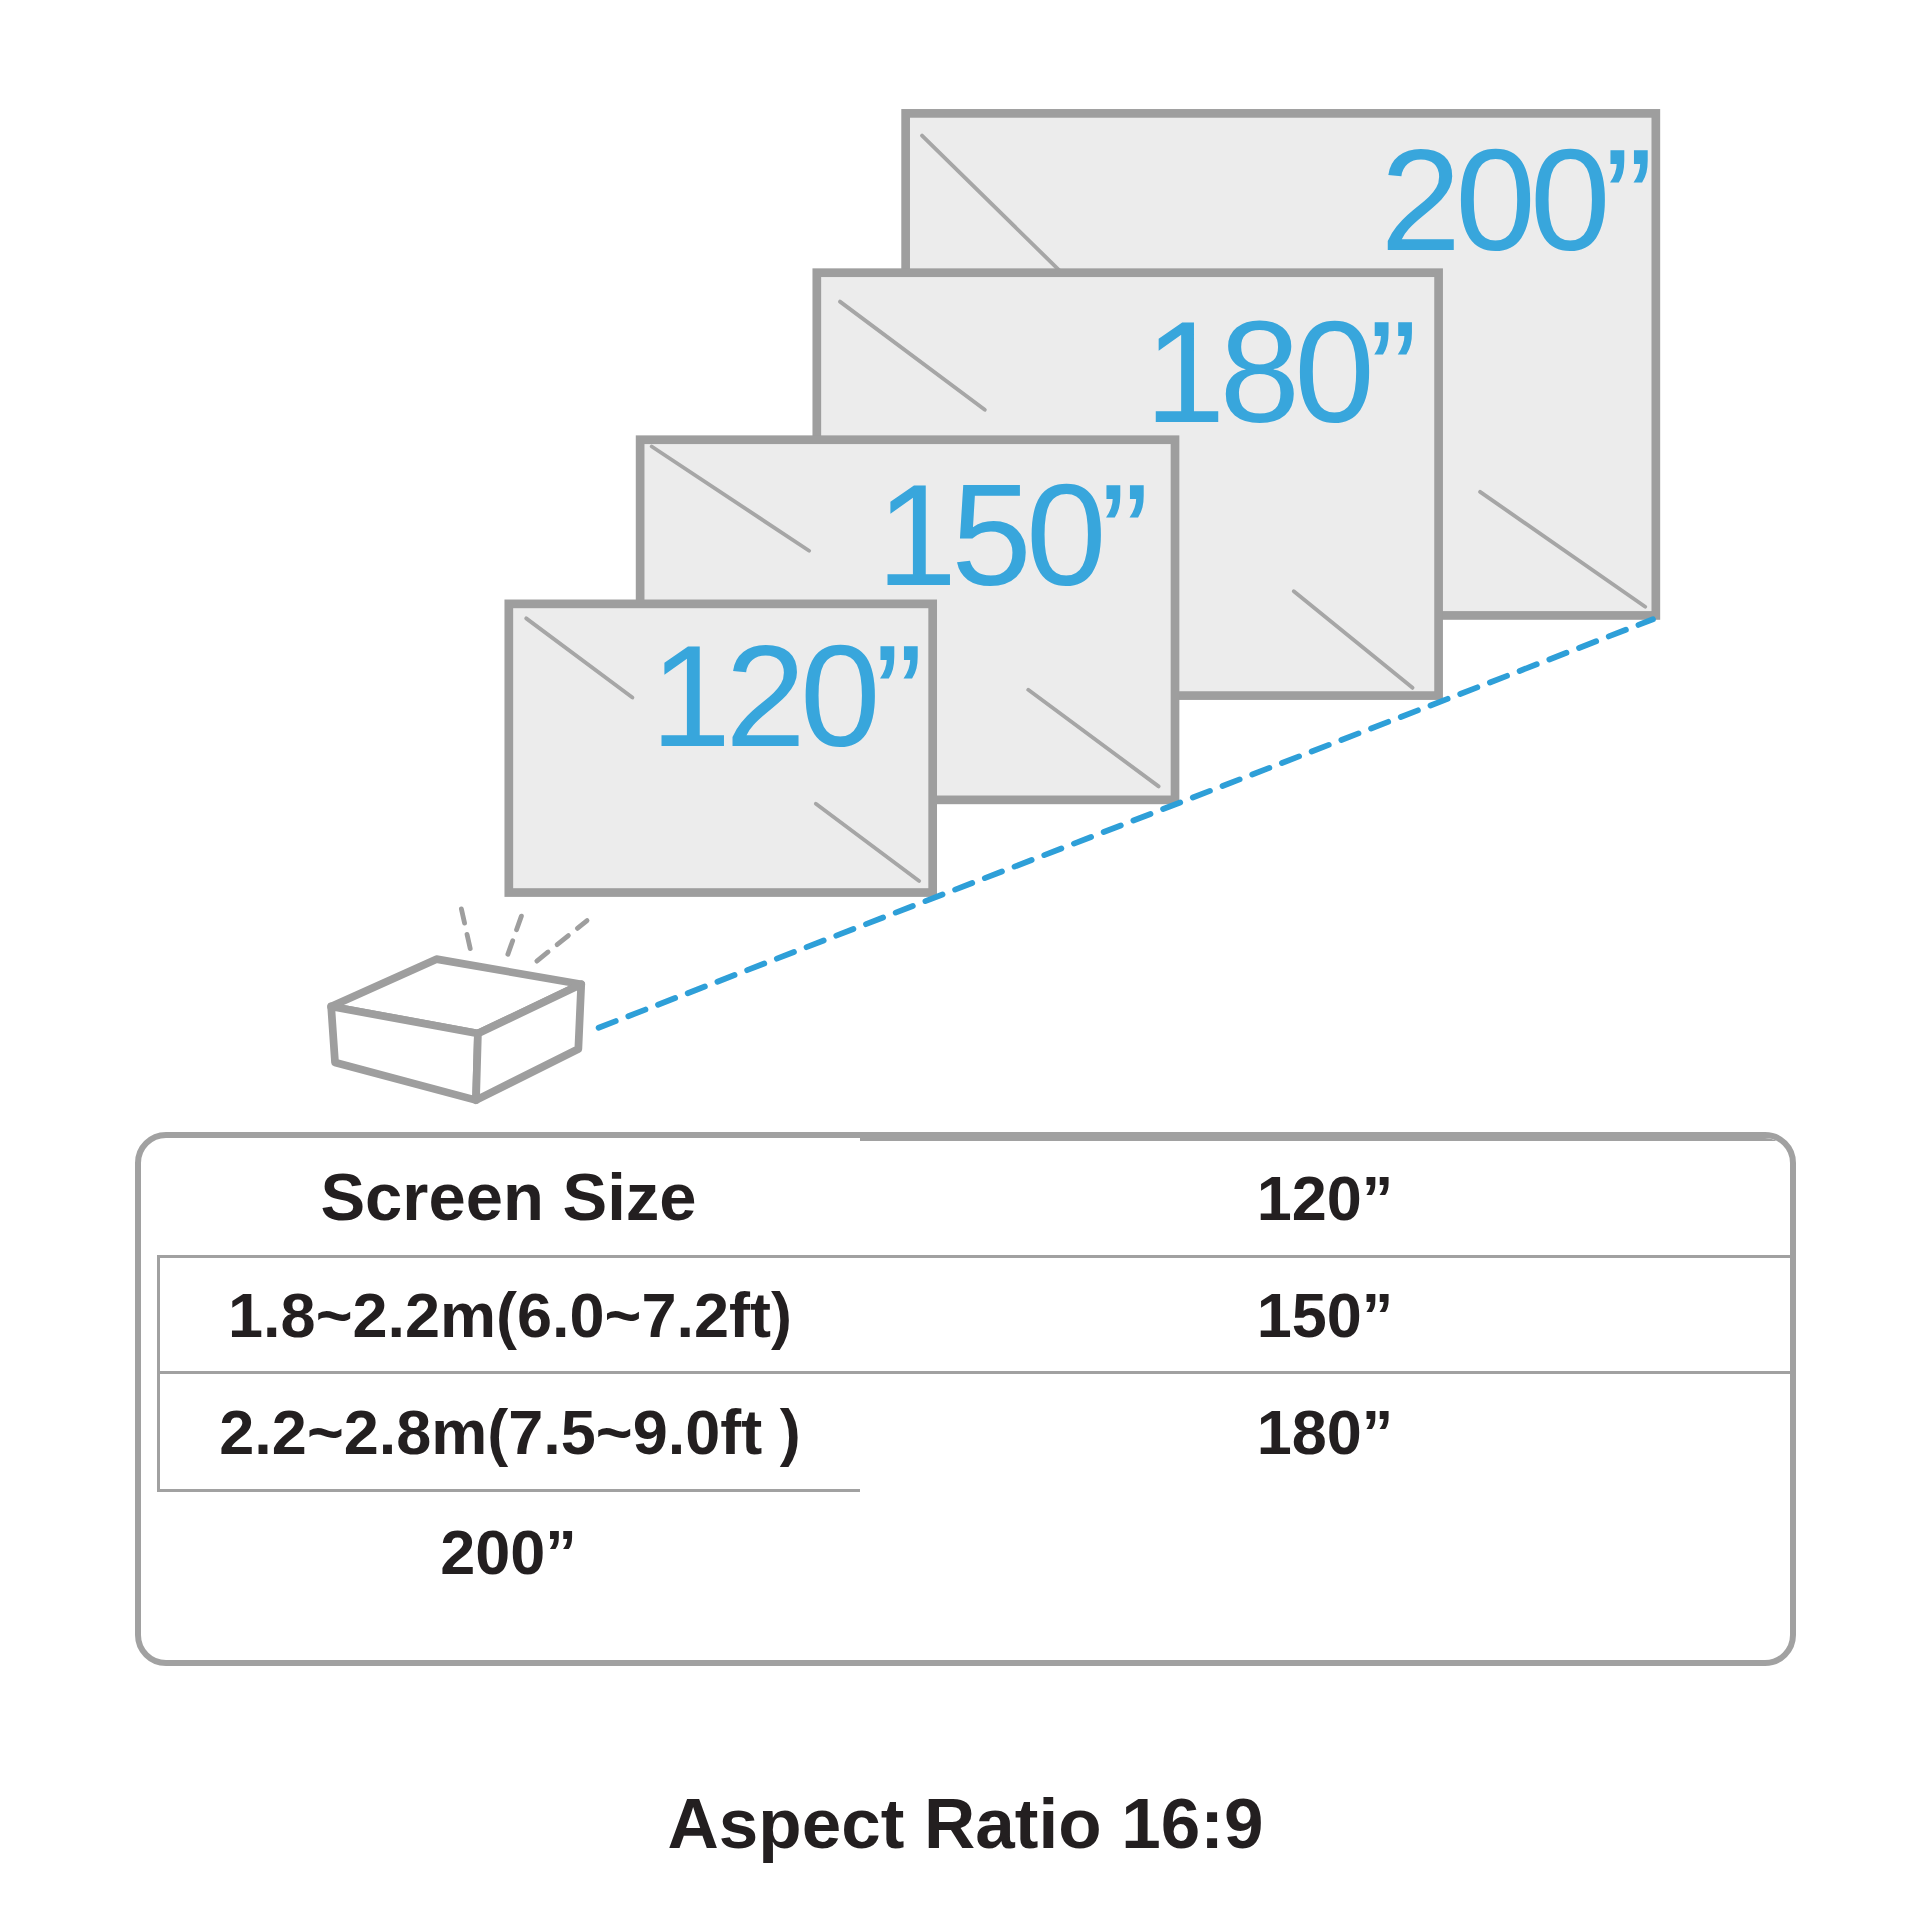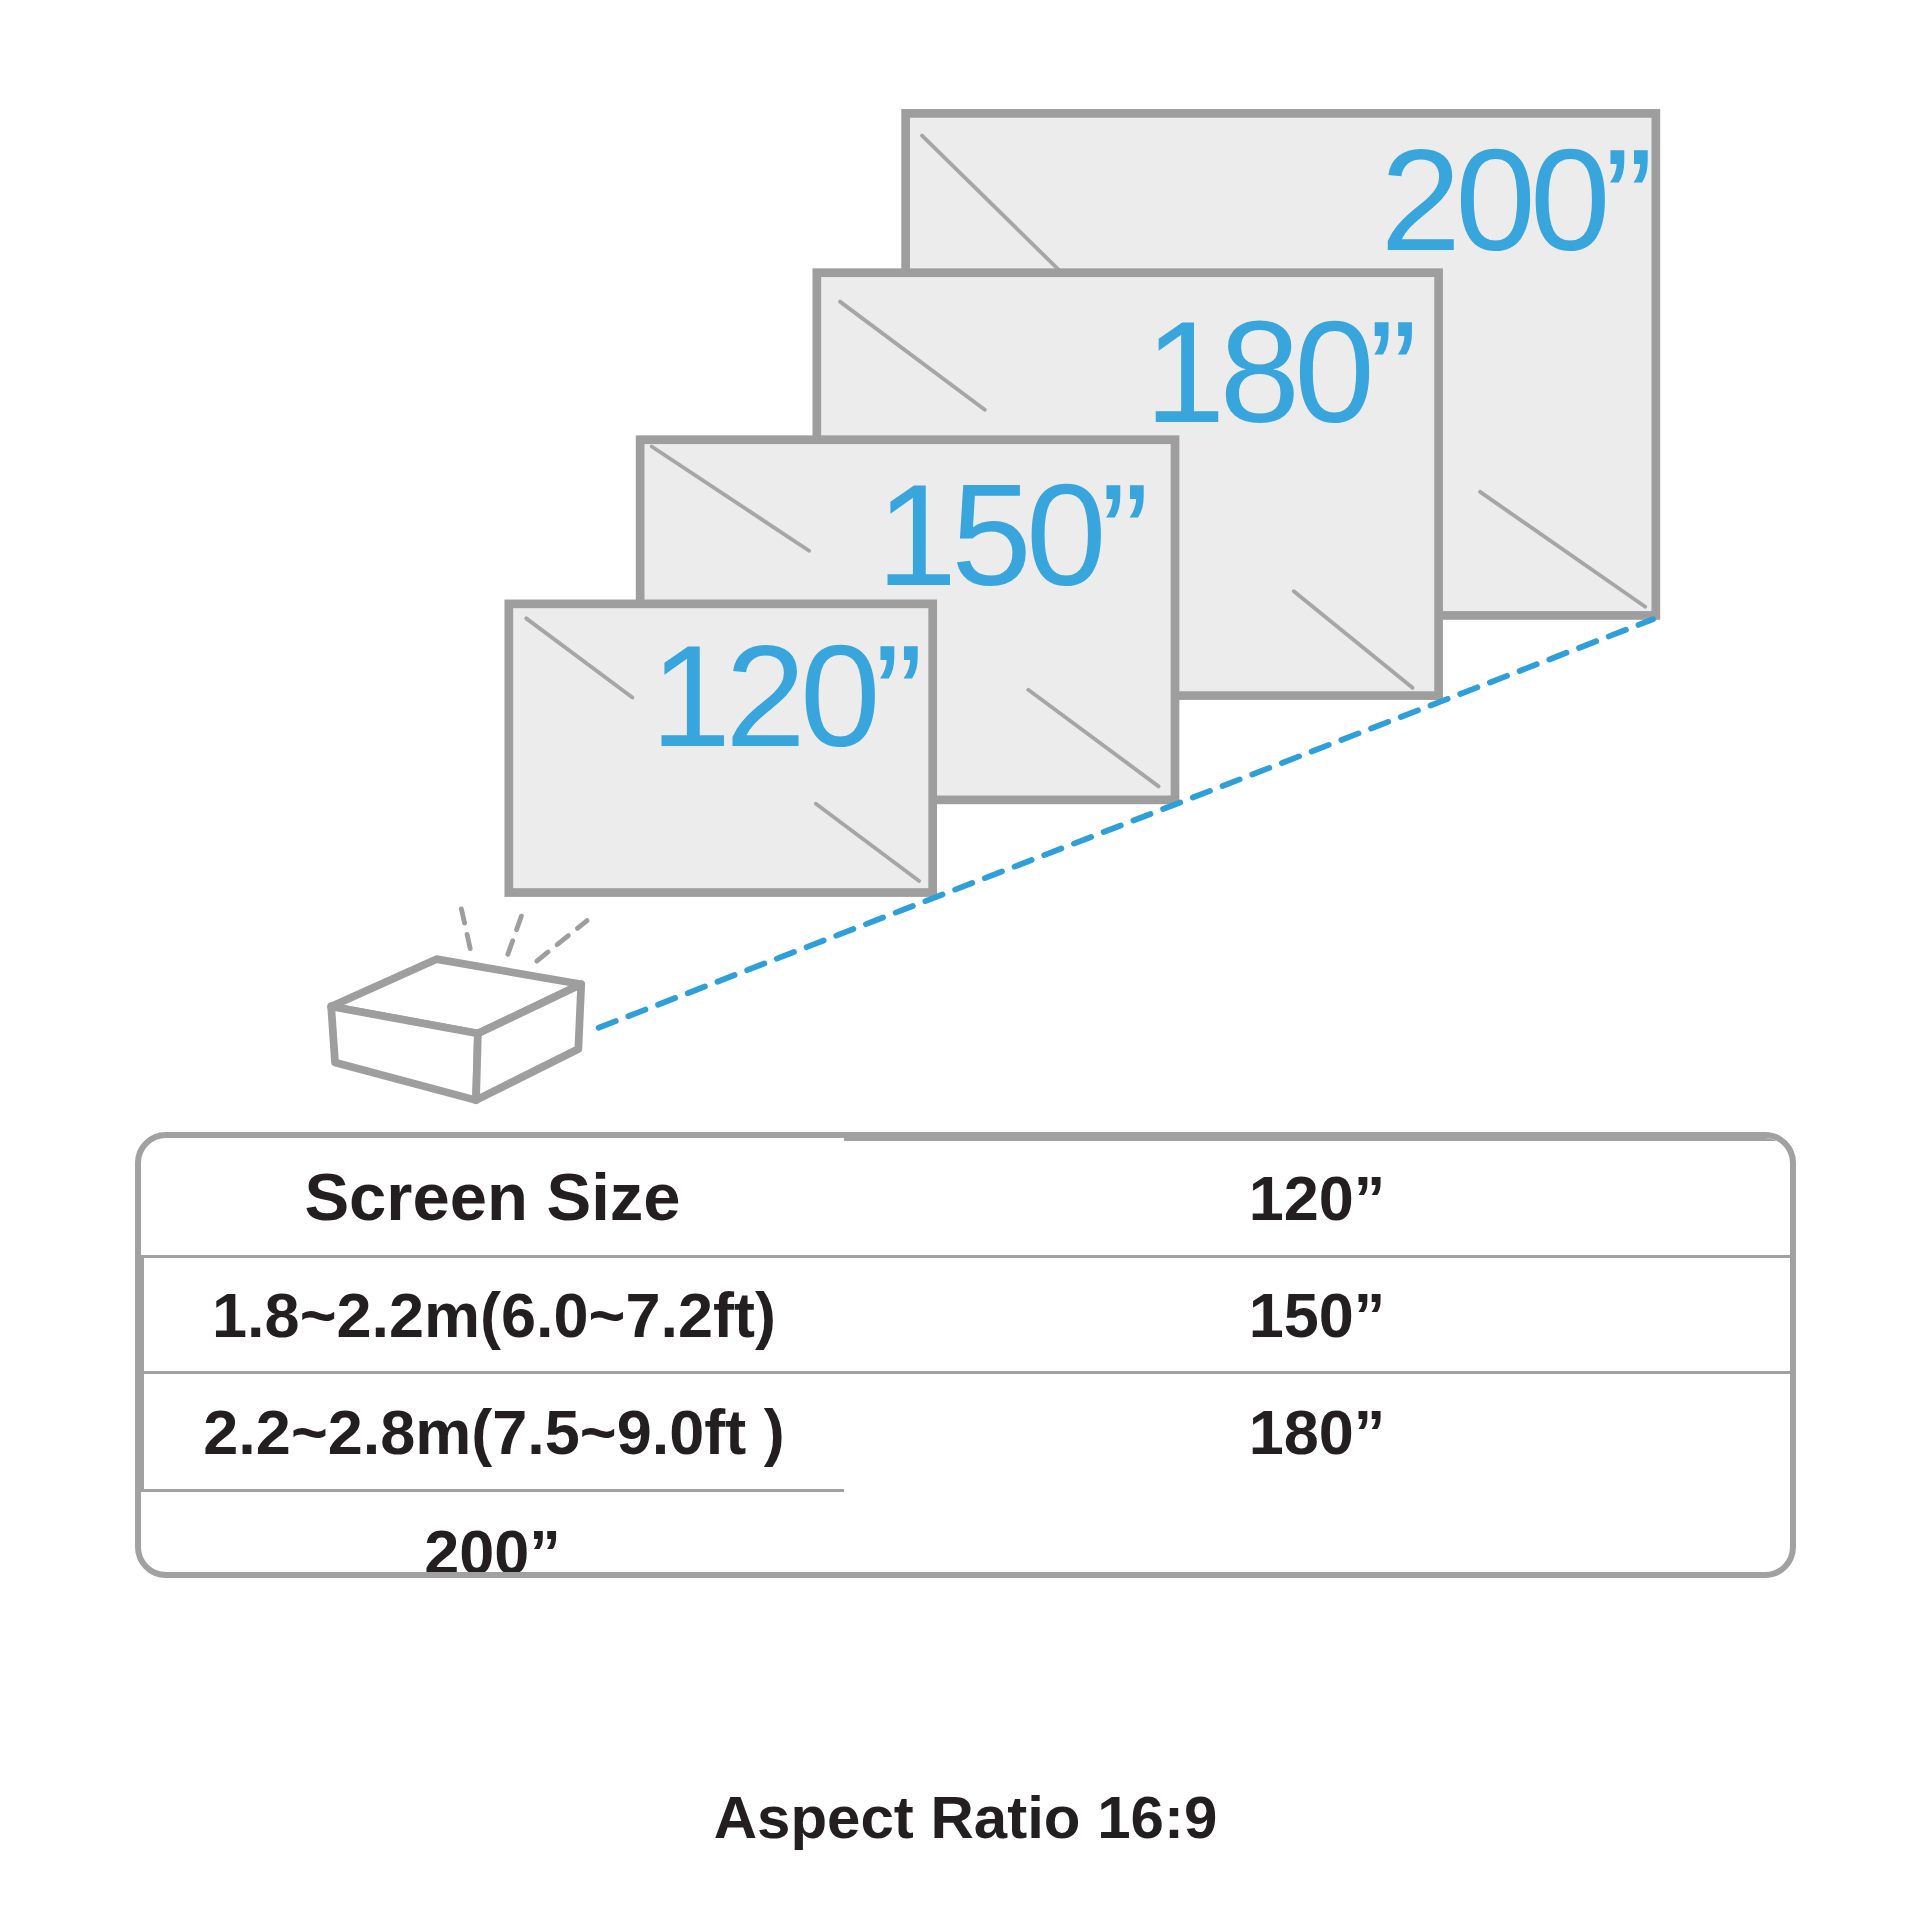--- a/index.html
+++ b/index.html
@@ -14,39 +14,40 @@
   .lbl{
     font-family:"Liberation Sans",sans-serif;
     font-size:150px;letter-spacing:-6px;
     fill:#38a6dc;text-anchor:end;
   }
   .proj-face{fill:#ffffff;stroke:#9e9e9e;stroke-width:8;stroke-linejoin:round;}
   .ray{stroke:#9e9e9e;stroke-width:5;fill:none;stroke-dasharray:15 12;stroke-linecap:round;}
   .beam{stroke:#2e9fd8;stroke-width:6;fill:none;stroke-dasharray:19 14;stroke-linecap:round;}
   
   .spec-table{
-    position:absolute;left:135px;top:1120px;width:1661px;height:446px;
+    position:absolute;left:135px;top:1120px;width:1661px;height:534px;
     box-sizing:border-box;border:6.8px solid #a1a1a1;border-radius:31px;
     background:#ffffff;display:grid;
     grid-template-columns:703px 1fr;
     grid-template-rows:117px 116px 118px 122px 1fr;
     overflow:hidden;
+    padding-left:16px;
   }
   .cell{
     display:flex;align-items:center;justify-content:center;
     color:#231f20;font-weight:bold;white-space:pre;
   }
   .cell.bt{border-top:3.9px solid #a1a1a1;}
   .cell.bl{border-left:3.9px solid #a1a1a1;}
   .cell.hdr{font-size:67px;}
   .cell.val{font-size:63px;}
   
   .caption{
     position:absolute;left:0;top:1771px;width:1931px;text-align:center;
-    font-size:60px;font-weight:bold;color:#231f20;letter-spacing:0;
+    font-size:71px;font-weight:bold;color:#231f20;letter-spacing:0;
   }
 </style>
 </head>
 <body>
 
 <div class="canvas">
 
   <svg class="diagram" width="1931" height="1120" viewBox="0 0 2000 1160">
 
     <g>

